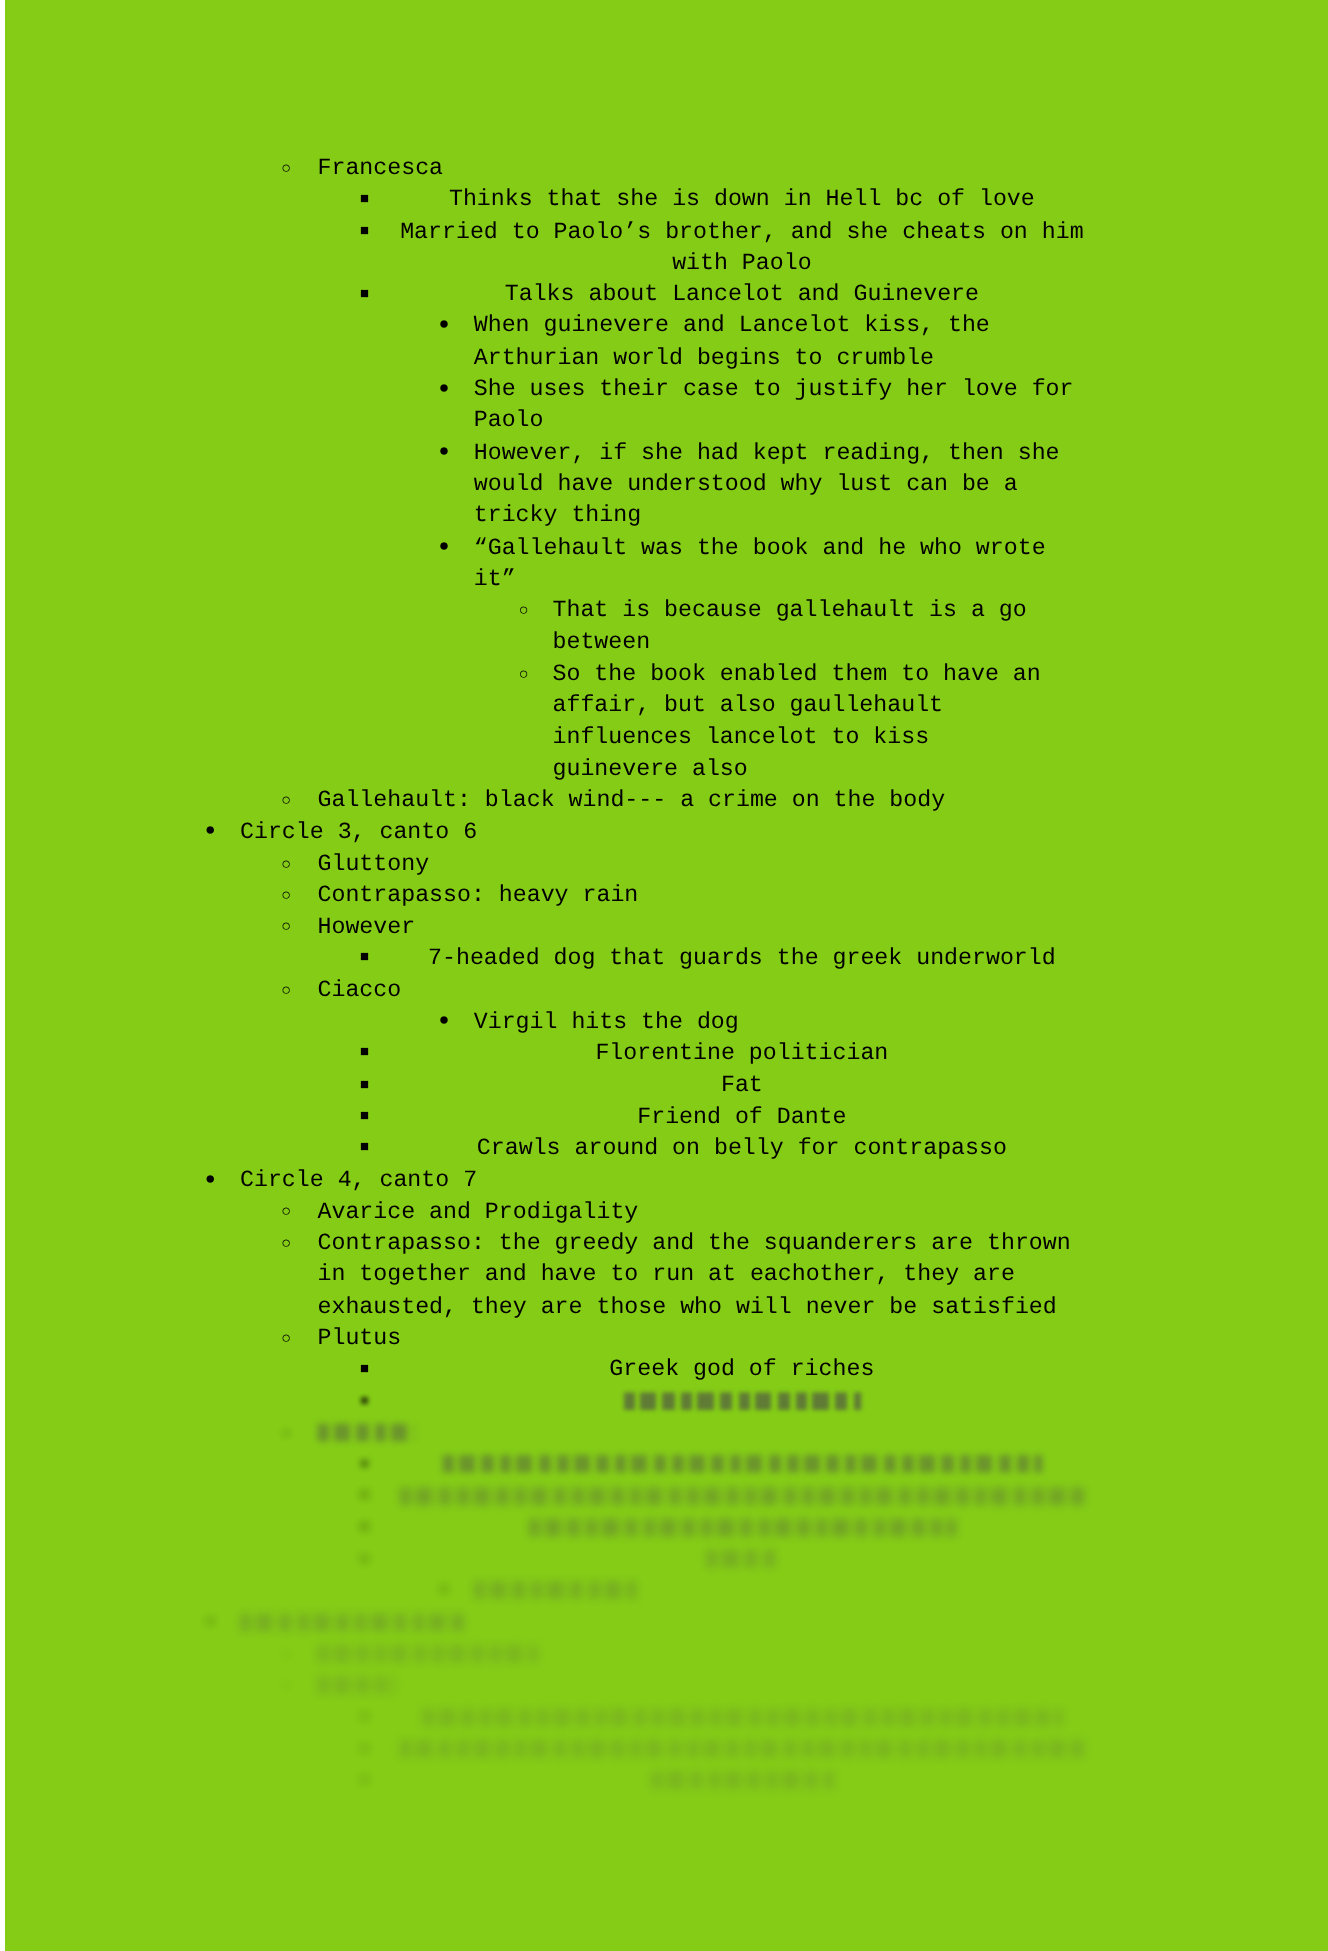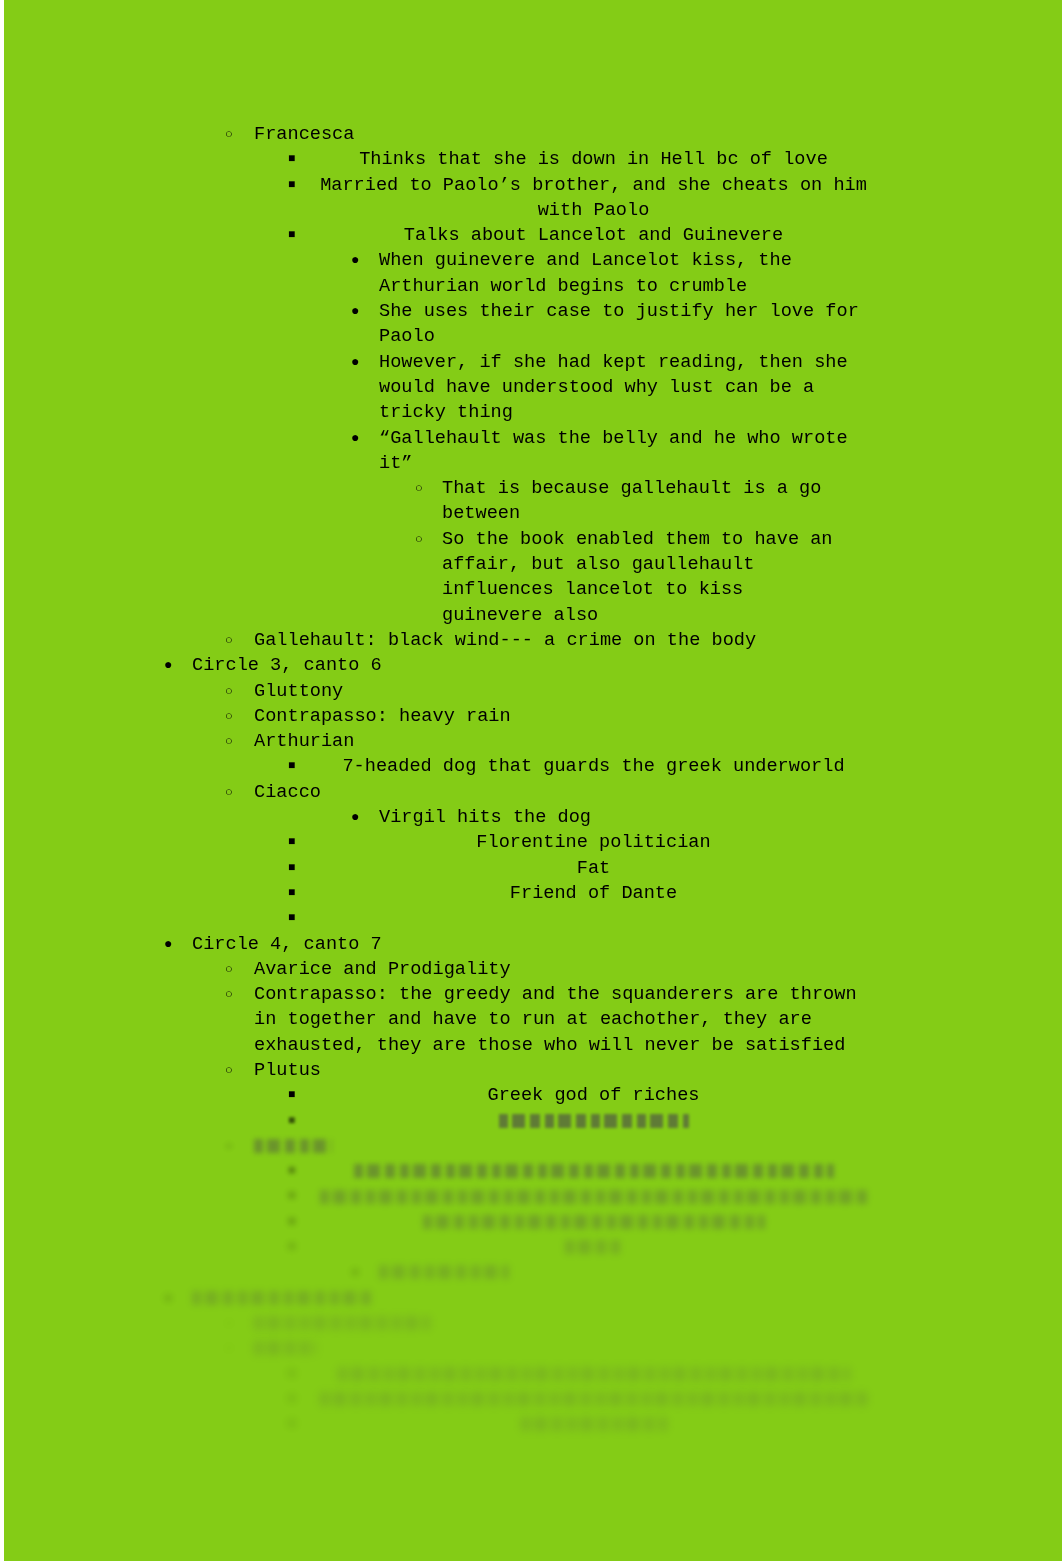--- a/index.html
+++ b/index.html
@@ -128,21 +128,21 @@
       <div class="li lv4">
         <span class="marker m-disc"></span>
         <span class="txt">She uses their case to justify her love for Paolo</span>
       </div>
       <div class="li lv4">
         <span class="marker m-disc"></span>
         <span class="txt">However, if she had kept reading, then she would have understood why lust can be a tricky thing</span>
       </div>
       <div class="li lv4">
         <span class="marker m-disc"></span>
-        <span class="txt">“Gallehault was the belly and he who wrote it”</span>
+        <span class="txt">“Gallehault was the book and he who wrote it”</span>
       </div>
       <div class="li lv5">
         <span class="marker m-circle"></span>
         <span class="txt">That is because gallehault is a go between</span>
       </div>
       <div class="li lv5">
         <span class="marker m-circle"></span>
         <span class="txt">So the book enabled them to have an affair, but also gaullehault influences lancelot to kiss guinevere also</span>
       </div>
       <div class="li lv2">
@@ -156,21 +156,21 @@
       <div class="li lv2">
         <span class="marker m-circle"></span>
         <span class="txt">Gluttony</span>
       </div>
       <div class="li lv2">
         <span class="marker m-circle"></span>
         <span class="txt">Contrapasso: heavy rain</span>
       </div>
       <div class="li lv2">
         <span class="marker m-circle"></span>
-        <span class="txt">Arthurian</span>
+        <span class="txt">However</span>
       </div>
       <div class="li lv3">
         <span class="marker m-square"></span>
         <span class="txt">7-headed dog that guards the greek underworld</span>
       </div>
       <div class="li lv2">
         <span class="marker m-circle"></span>
         <span class="txt">Ciacco</span>
       </div>
       <div class="li lv4">
@@ -184,20 +184,21 @@
       <div class="li lv3">
         <span class="marker m-square"></span>
         <span class="txt">Fat</span>
       </div>
       <div class="li lv3">
         <span class="marker m-square"></span>
         <span class="txt">Friend of Dante</span>
       </div>
       <div class="li lv3">
         <span class="marker m-square"></span>
+        <span class="txt">Crawls around on belly for contrapasso</span>
       </div>
       <div class="li lv1">
         <span class="marker m-disc"></span>
         <span class="txt">Circle 4, canto 7</span>
       </div>
       <div class="li lv2">
         <span class="marker m-circle"></span>
         <span class="txt">Avarice and Prodigality</span>
       </div>
       <div class="li lv2">

